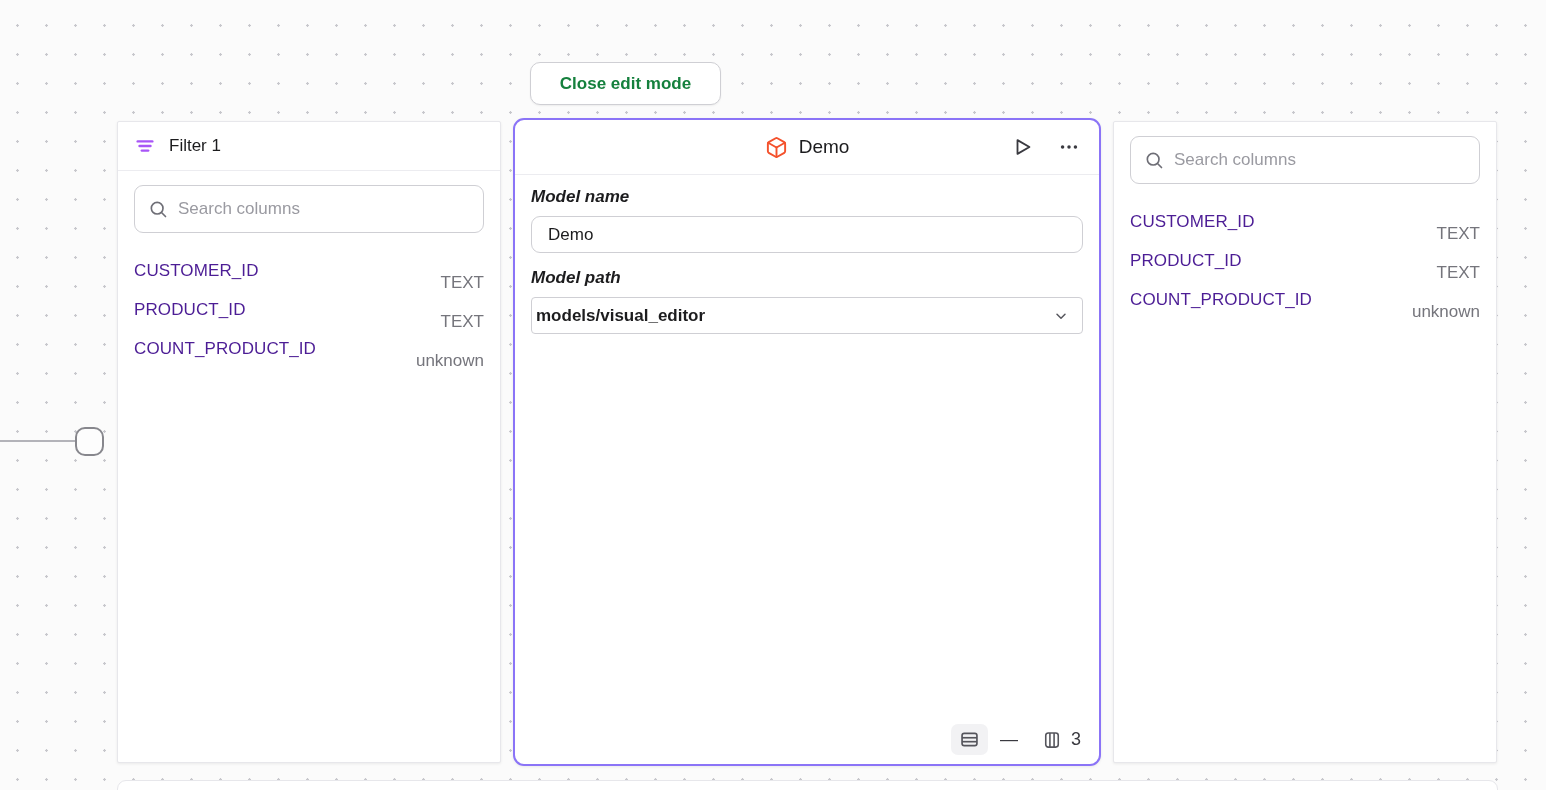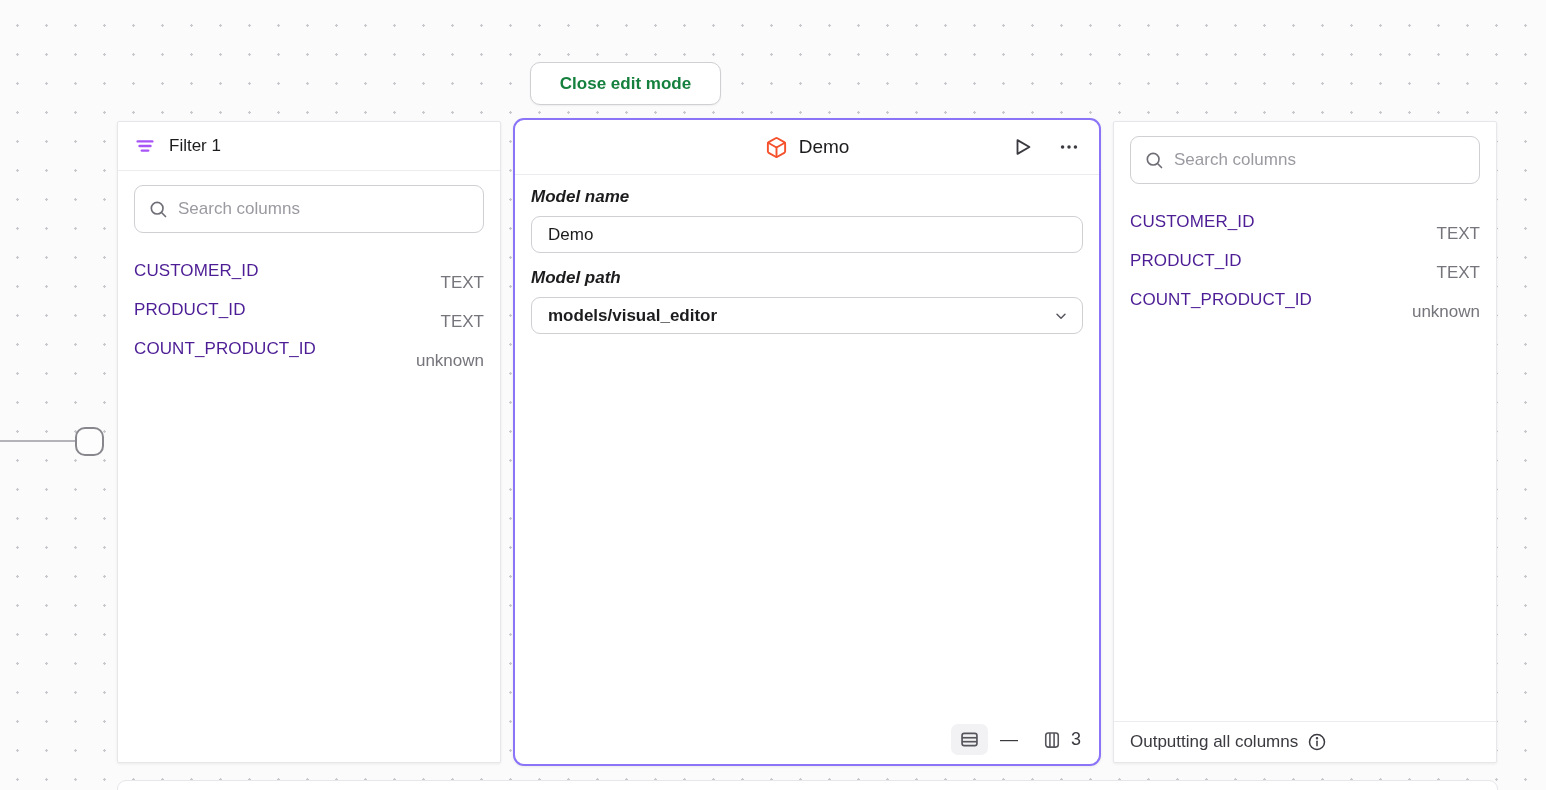--- a/index.html
+++ b/index.html
@@ -110,23 +110,23 @@
   .text-input {
     width: 100%; height: 37px;
     border: 1px solid #cfcfd4; border-radius: 9px;
     padding: 0 16px;
     font-family: inherit; font-size: 17px; font-weight: 500; color: #1c1c1e;
     outline: none; background: #fff;
   }
   .field-gap { height: 15px; }
   .select-box {
     width: 100%; height: 37px;
-    border: 1px solid #cfcfd4; border-radius: 9px;
+    border: 1px solid #cfcfd4; border-radius: 4px;
     display: flex; align-items: center; justify-content: space-between;
-    padding: 0 13px 0 16px;
+    padding: 0 13px 0 4px;
     font-size: 17px; font-weight: 700; color: #1c1c1e;
     background: #fff; cursor: pointer;
   }
   
   .model-footer {
     position: absolute; right: 18px; bottom: 9px;
     display: flex; align-items: center;
   }
   .stat-pill {
     background: #f2f2f4; border: none; border-radius: 7px;
@@ -294,27 +294,17 @@
         <div class="col-row">
           <span class="col-name">PRODUCT_ID</span>
           <span class="col-type">TEXT</span>
         </div>
 
         <div class="col-row">
           <span class="col-name">COUNT_PRODUCT_ID</span>
           <span class="col-type">unknown</span>
         </div>
       </div>
-    <div class="output-footer">
-      <span>Outputting all columns</span>
-      <span>
-        <svg width="20" height="20" viewBox="0 0 24 24" fill="none" stroke="#3a3a40" stroke-width="1.8" stroke-linecap="round">
-          <circle cx="12" cy="12" r="9"></circle>
-          <line x1="12" y1="11" x2="12" y2="16.5"></line>
-          <circle cx="12" cy="7.6" r="0.6" fill="#3a3a40"></circle>
-        </svg>
-      </span>
-    </div>
   </div>
 
   <div class="bottom-strip"></div>
 
 </div>
 
 </body></html>

